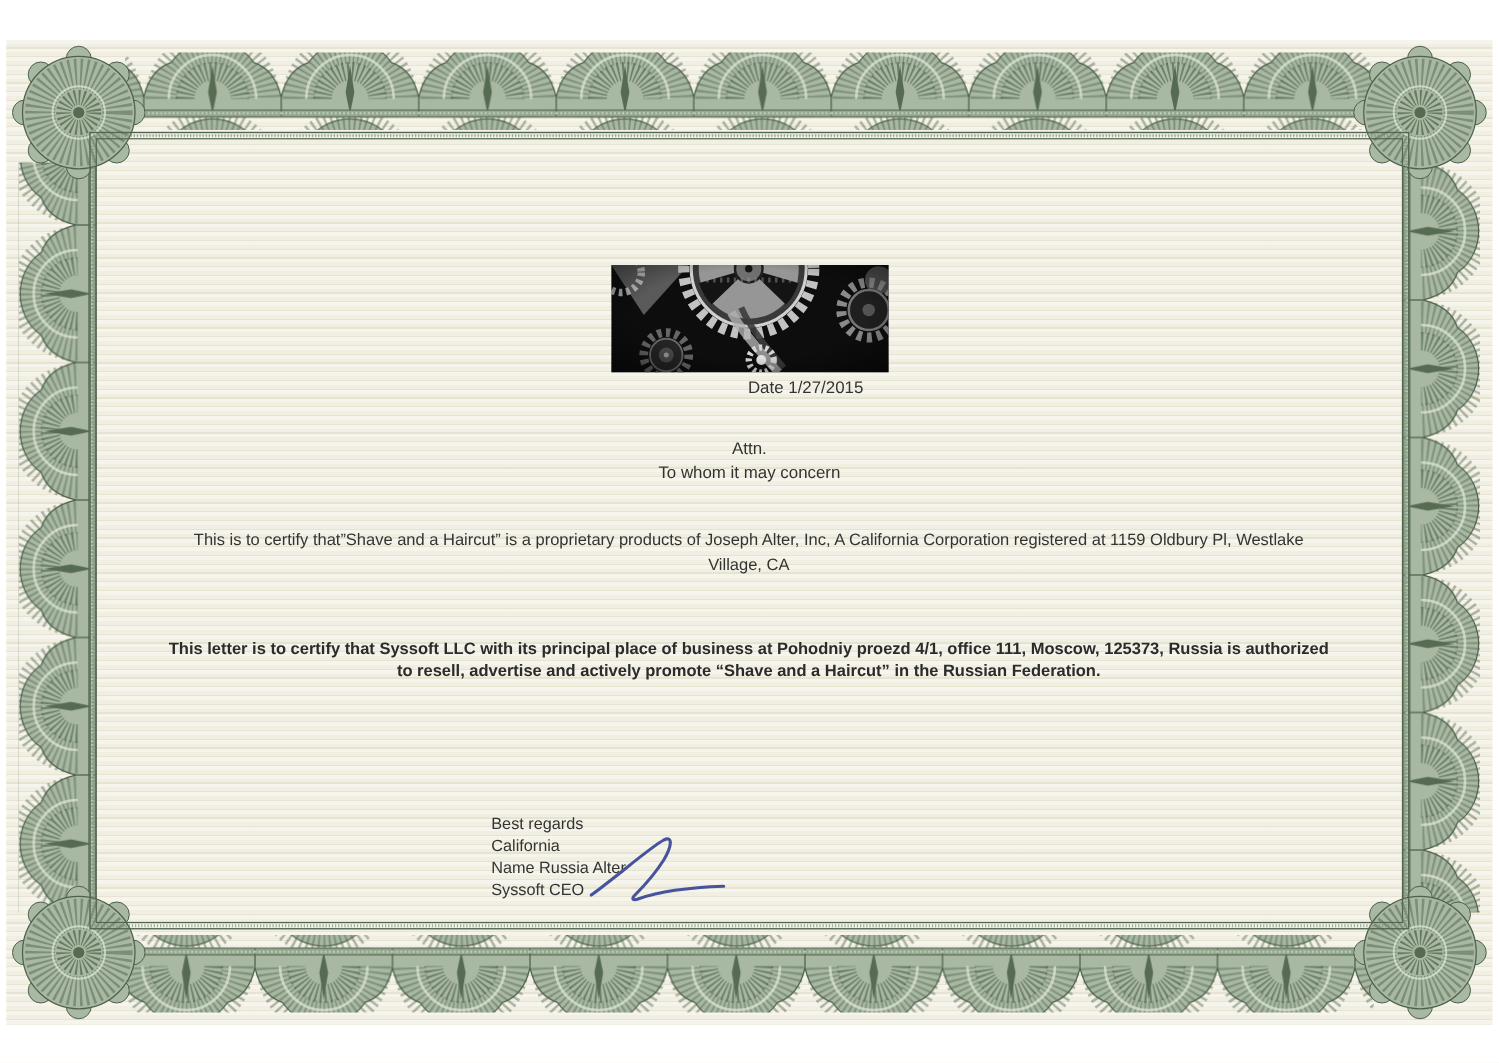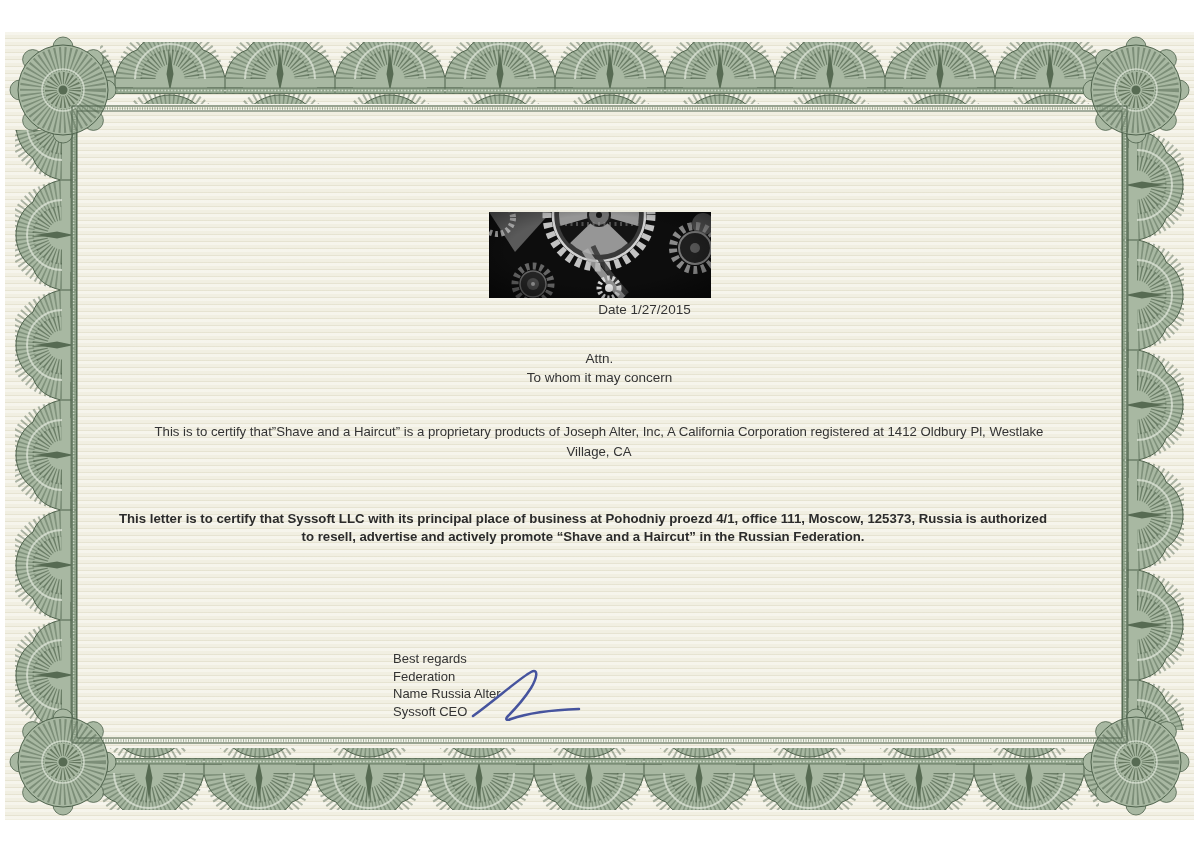--- a/index.html
+++ b/index.html
@@ -14,21 +14,21 @@
   .border-svg{position:absolute;left:0;top:0;width:1189px;height:788px;display:block;}
   .content{position:absolute;left:0;top:0;width:1189px;height:788px;z-index:3;color:#333333;}
   .cline{position:absolute;left:0;width:1189px;text-align:center;}
   .title{top:161px;font-size:14px;font-weight:700;color:#2d2d2d;letter-spacing:0.4px;}
   .gearbox{position:absolute;left:484px;top:180px;width:222px;height:86px;}
   .dateline{top:270px;font-size:13.5px;margin-left:45px;}
   .attn{top:319px;font-size:13.5px;}
   .salutation{top:338px;font-size:13.5px;}
   .para1{position:absolute;top:390px;left:144px;width:900px;text-align:center;
          font-size:13.2px;line-height:20px;}
-  .para2{position:absolute;top:478px;left:108px;width:940px;text-align:center;
+  .para2{position:absolute;top:478px;left:124px;width:940px;text-align:center;
          font-size:13.2px;line-height:18px;font-weight:700;color:#2b2b2b;}
   .sigblock{position:absolute;left:388px;top:618px;font-size:13px;line-height:17.5px;}
   .sigblock div{white-space:nowrap;}
   .sig-svg{position:absolute;left:450px;top:590px;width:130px;height:105px;z-index:4;}
 </style>
 </head>
 <body>
 
 <div class="stage">
   <div class="paper">
@@ -137,26 +137,26 @@
         </g>
 
         <line x1="76" y1="12" x2="152" y2="12" stroke="#9a9a9a" stroke-width="4" stroke-dasharray="2 3.5" opacity="0.45"></line>
         <rect x="0" y="0" width="222" height="86" fill="url(#vg)"></rect>
       </svg>
 
       <div class="cline dateline">Date 1/27/2015</div>
       <div class="cline salutation">To whom it may concern</div>
       <div class="cline attn">Attn.</div>
 
-      <div class="para1">This is to certify that”Shave and a Haircut” is a proprietary products of Joseph Alter, Inc, A California Corporation registered at 1412 Oldbury Pl, Westlake Village, CA</div>
+      <div class="para1">This is to certify that”Shave and a Haircut” is a proprietary products of Joseph Alter, Inc, A California Corporation registered at 1159 Oldbury Pl, Westlake Village, CA</div>
       <div class="para2">This letter is to certify that Syssoft LLC with its principal place of business at Pohodniy proezd 4/1, office 111, Moscow, 125373, Russia is authorized to resell, advertise and actively promote “Shave and a Haircut” in the Russian Federation.</div>
 
       <div class="sigblock">
         <div>Best regards</div>
-        <div>Federation</div>
+        <div>California</div>
         <div>Name Russia Alter</div>
         <div>Syssoft CEO</div>
       </div>
 
       <svg class="sig-svg" viewBox="0 0 130 105" aria-hidden="true">
         <path d="M18,94 C40,78 65,56 76,50 C84,46 82,56 76,66 C69,77 58,89 53,94 C50,97 51,99 56,97 C70,92 95,88 124,87" fill="none" stroke="#46549e" stroke-width="2.5" stroke-linecap="round" stroke-linejoin="round"></path>
       </svg>
 
     </div>
   </div>

